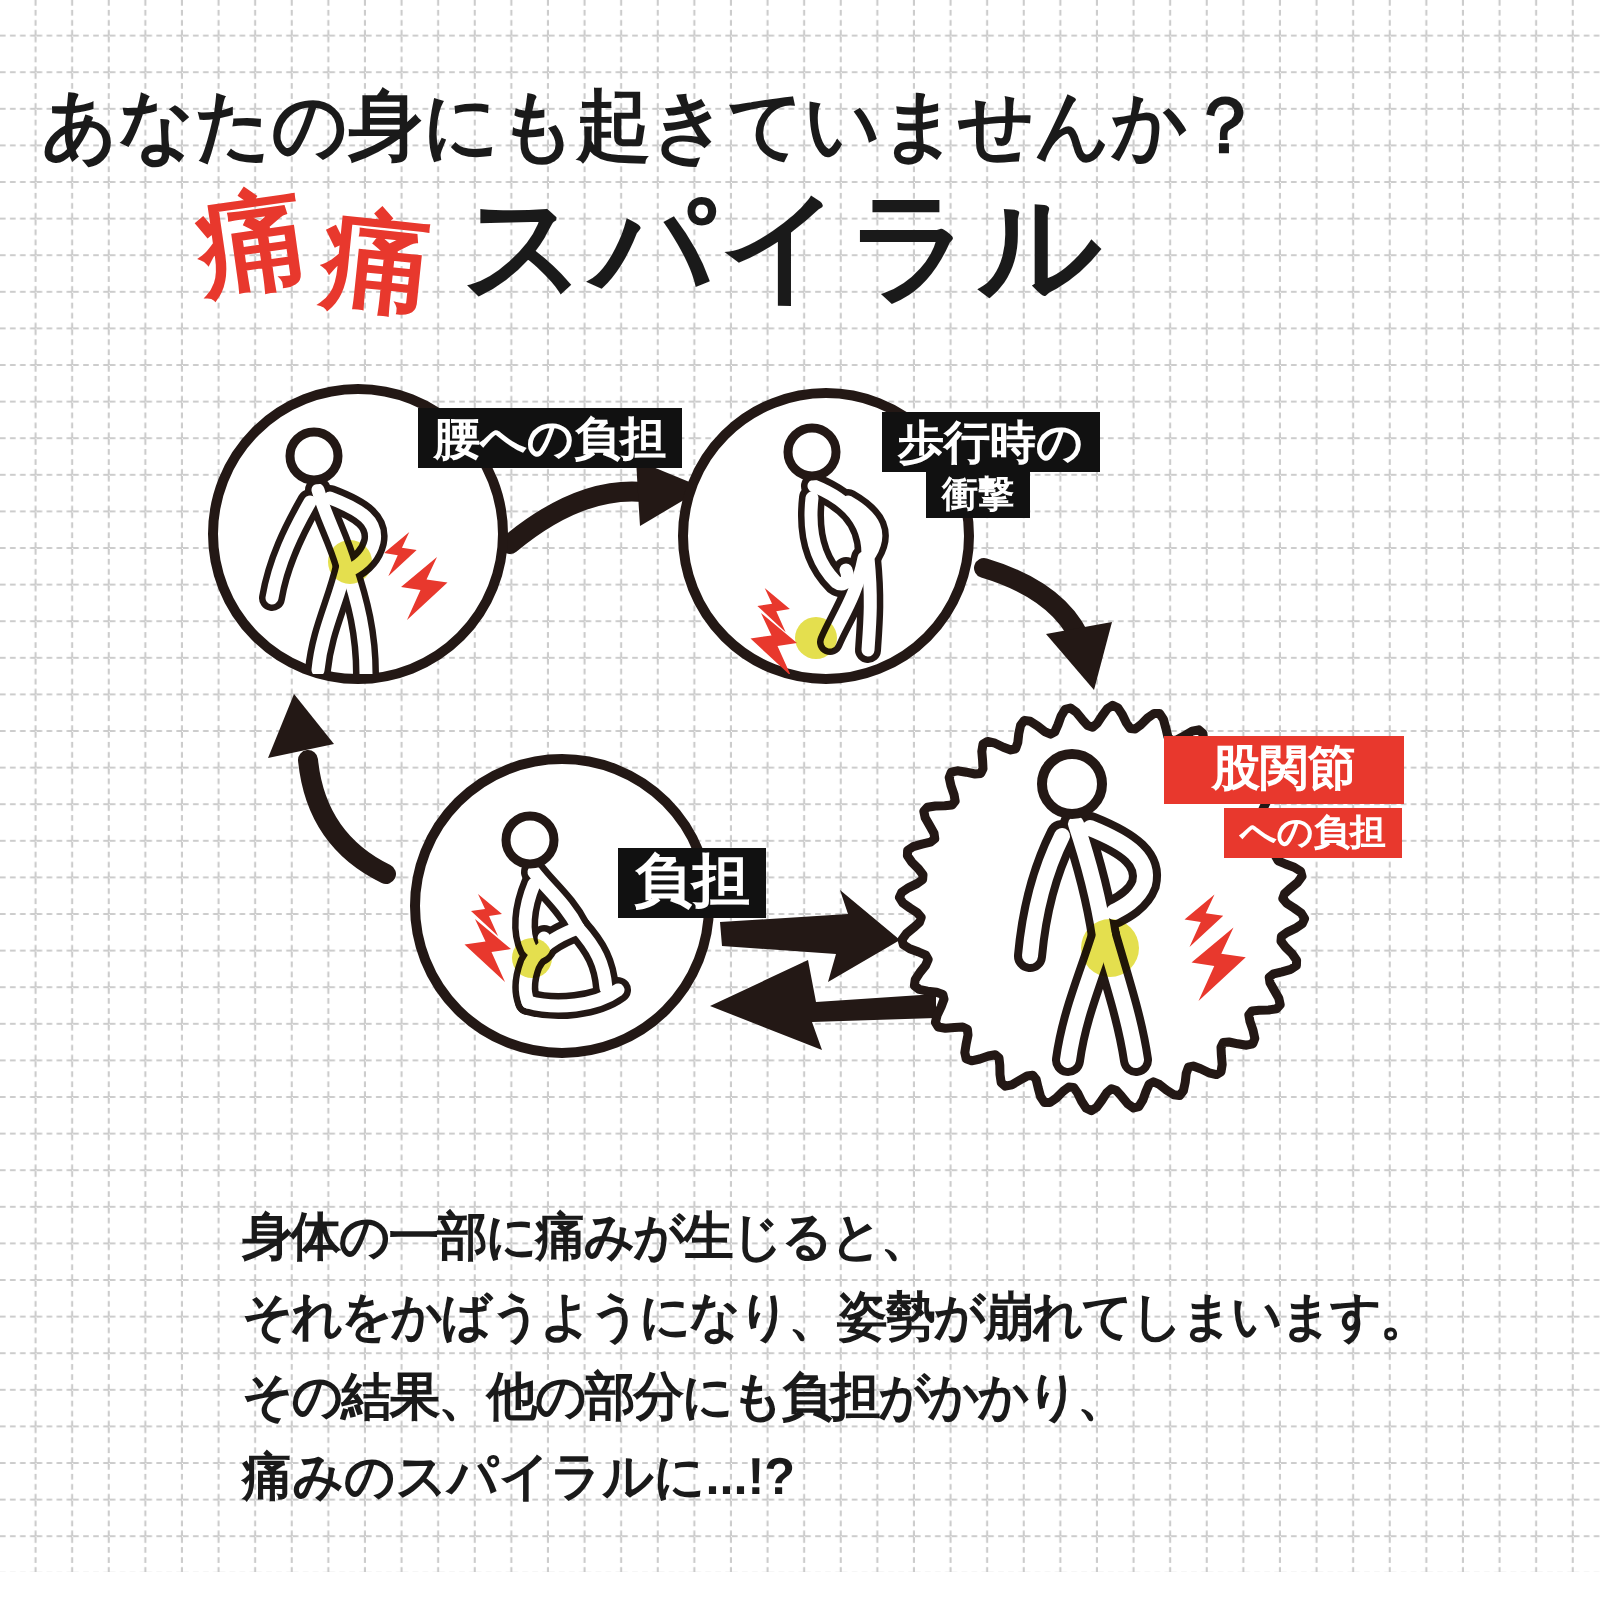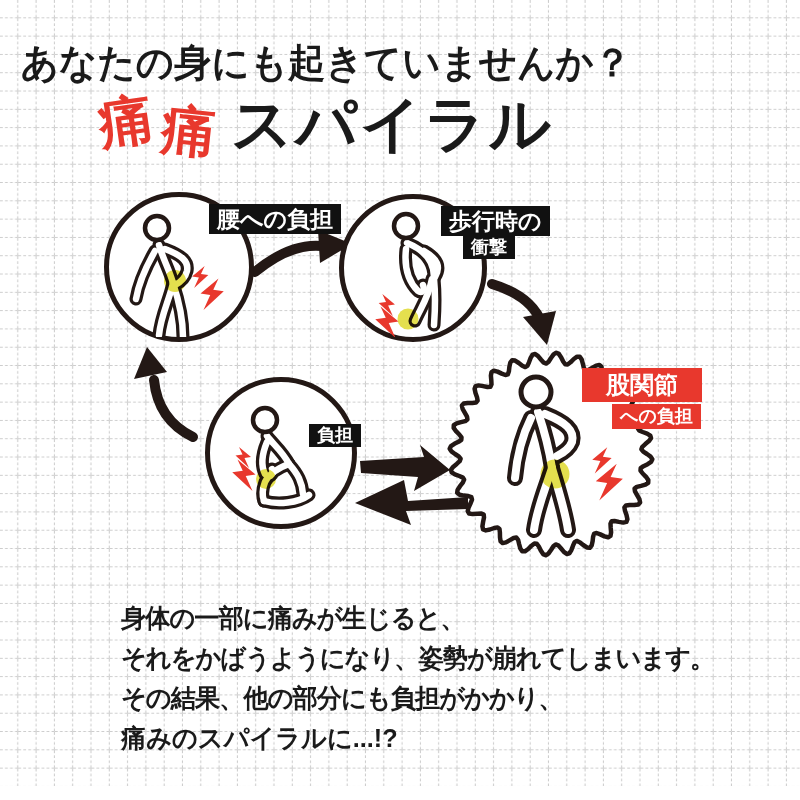--- a/index.html
+++ b/index.html
@@ -41,21 +41,21 @@
   .tag-black,.tag-red{
     position:absolute;color:#ffffff;font-weight:800;white-space:nowrap;z-index:4;
     line-height:1.15;
   }
   .tag-black{background:#111111;}
   .tag-red{background:#e8382d;}
   #label-waist{left:177px;top:204px;font-size:23px;padding:2px 8px;margin-left:32px;}
   #label-walking-1{left:441px;top:206px;font-size:23px;padding:2px 8px;}
   #label-walking-2{left:463px;top:236px;font-size:18px;padding:1px 8px;}
   #label-knee-1{left:299px;top:394px;font-size:23px;padding:2px 8px;}
-  #label-knee-2{left:309px;top:424px;font-size:18px;padding:1px 8px;}
+  #label-knee-2{left:309px;top:424px;font-size:29px;padding:1px 8px;}
   #label-hip-1{left:582px;top:368px;font-size:24px;padding:3px 24px;}
   #label-hip-2{left:612px;top:404px;font-size:18px;padding:2px 8px;}
 
   
   #arrows-svg{position:absolute;left:0;top:0;z-index:1;pointer-events:none;}
 
   
   #description{position:absolute;left:121px;top:598px;z-index:3;}
   .desc-line{
     font-size:26px;font-weight:600;color:#1a1a1a;line-height:40px;white-space:nowrap;

